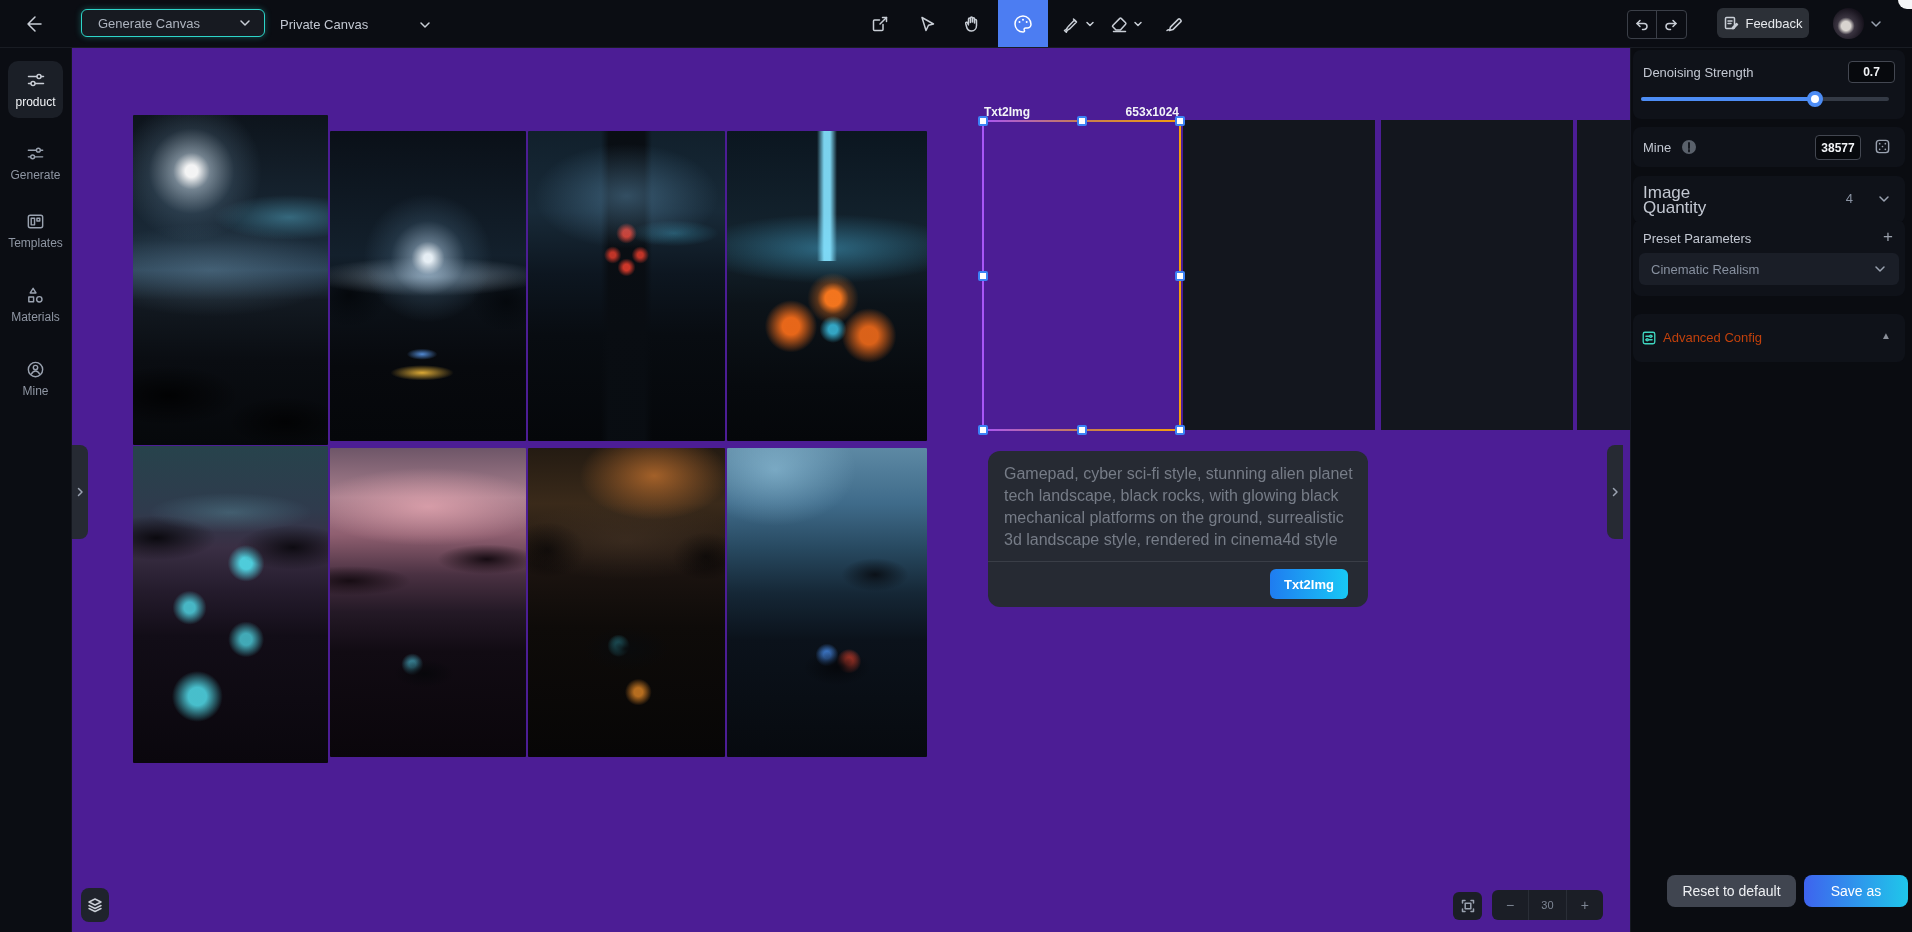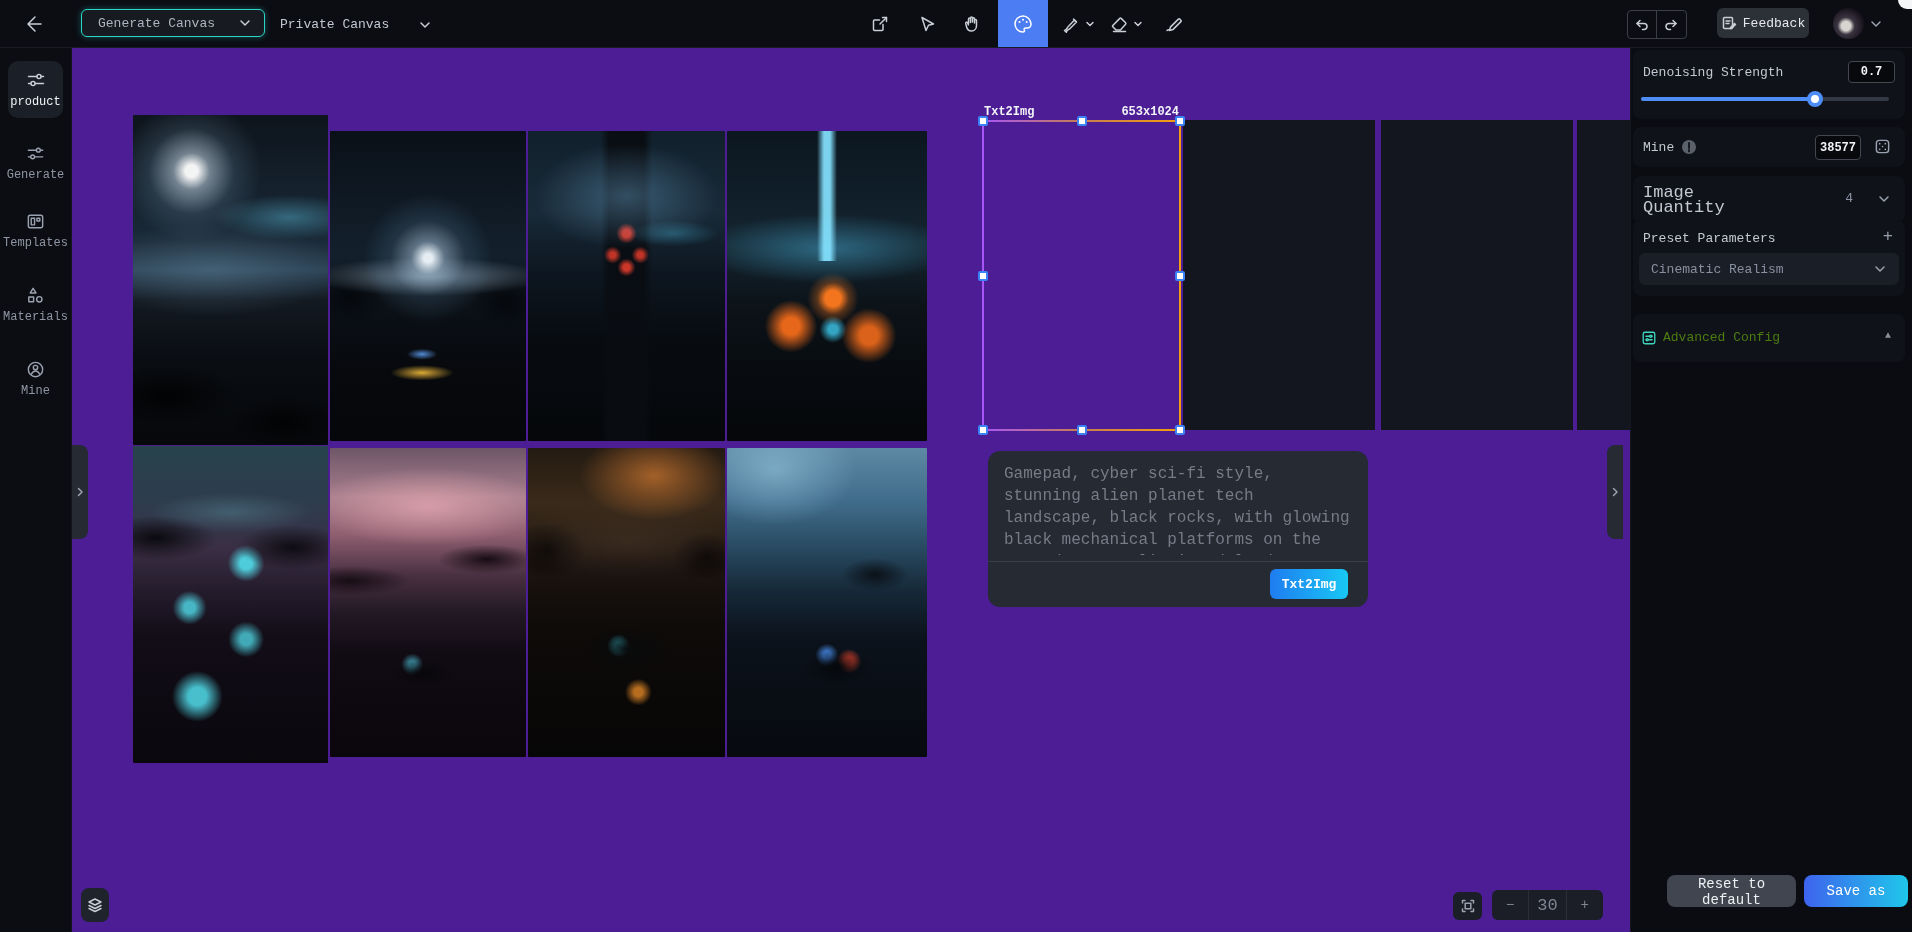--- a/index.html
+++ b/index.html
@@ -1,17 +1,17 @@
 <!DOCTYPE html>
 <html><head>
 <meta charset="utf-8">
 <style>
   html,body{margin:0;padding:0;background:#000;}
   .app{position:relative;width:1912px;height:932px;background:#080a0f;overflow:hidden;
-       font-family:Liberation Mono, monospace;color:#c9ced6;-webkit-font-smoothing:antialiased;}
+       font-family:Liberation Sans, sans-serif;color:#c9ced6;-webkit-font-smoothing:antialiased;}
   .ic{stroke:#c9ced6;fill:none;stroke-width:1.5;stroke-linecap:round;stroke-linejoin:round;}
   .ic-dim{stroke:#9aa2b0;}
   .ic-teal{stroke:#3ed6c0;}
   
   .topbar{position:absolute;left:0;top:0;width:1912px;height:47px;background:#0b0d13;border-bottom:1px solid #191c23;z-index:30;}
   .backbtn{position:absolute;left:20px;top:12px;width:26px;height:24px;display:flex;align-items:center;justify-content:center;cursor:pointer;}
   .projsel{position:absolute;left:81px;top:9px;width:184px;height:28px;background:#171a21;border:1px solid #2dd4c8;
            box-shadow:0 0 6px rgba(45,212,200,.35);border-radius:6px;display:flex;align-items:center;box-sizing:border-box;padding:0 12px 0 16px;}
   .projsel span{font-size:13px;color:#aeb4bf;flex:1;}
   .worksel{position:absolute;left:280px;top:12px;height:24px;display:flex;align-items:center;}
@@ -58,21 +58,21 @@
   .prompt{position:absolute;left:916px;top:403px;width:380px;height:156px;background:#262a33;border-radius:12px;z-index:7;}
   .prompt .ptext{position:absolute;left:16px;top:12px;width:350px;height:92px;font-size:16px;line-height:22px;color:#767c87;overflow:hidden;}
   .prompt .pdivider{position:absolute;left:0;top:110px;width:100%;border-top:1px solid #3a3e47;}
   .prompt .gen{position:absolute;right:20px;bottom:8px;width:78px;height:30px;border-radius:6px;border:none;cursor:pointer;
                background:linear-gradient(90deg,#1f7cf0,#18c8f5);color:#fff;font-weight:bold;font-size:13px;font-family:inherit;}
   
   .layersbtn{position:absolute;left:9px;top:840px;width:28px;height:34px;background:#1f232c;border-radius:8px;display:flex;align-items:center;justify-content:center;cursor:pointer;}
   .fitbtn{position:absolute;left:1381px;top:844px;width:29px;height:28px;background:#1b1e26;border-radius:6px;display:flex;align-items:center;justify-content:center;cursor:pointer;}
   .zoomgrp{position:absolute;left:1420px;top:842px;width:111px;height:30px;background:#1b1e26;border-radius:6px;display:flex;}
   .zoomgrp .zc{flex:1;display:flex;align-items:center;justify-content:center;font-size:14px;color:#7e8694;cursor:pointer;}
-  .zoomgrp .zv{border-left:1px solid #2a2e37;border-right:1px solid #2a2e37;cursor:default;font-size:17px;}
+  .zoomgrp .zv{border-left:1px solid #2a2e37;border-right:1px solid #2a2e37;cursor:default;font-size:11px;}
   
   .panel{position:absolute;left:1630px;top:40px;width:282px;height:892px;background:#0a0c11;border-left:1px solid #161922;z-index:25;}
   .card{position:absolute;left:2px;width:272px;background:#0f1219;border-radius:8px;box-sizing:border-box;}
   .card .title{font-size:13px;color:#c3c8d2;}
   .valbox{position:absolute;background:#07090d;border:1px solid #434751;border-radius:4px;color:#f2f4f7;
           font-size:12px;font-weight:bold;display:flex;align-items:center;justify-content:center;}
   .slider{position:absolute;left:8px;top:43px;width:248px;height:12px;cursor:pointer;}
   .slider .track{position:absolute;left:0;top:4px;width:100%;height:4px;border-radius:2px;background:#343a45;}
   .slider .fill{position:absolute;left:0;top:4px;width:70%;height:4px;border-radius:2px;background:#4d8df5;}
   .slider .knob{position:absolute;left:calc(70% - 8px);top:-2px;width:16px;height:16px;border-radius:50%;background:#fff;border:4px solid #4d8df5;box-sizing:border-box;}
@@ -349,21 +349,21 @@
       </div>
     </div>
 
     <div class="card" style="top:274px;height:48px;">
       <svg class="ic ic-teal" width="16" height="16" viewBox="0 0 18 18" style="position:absolute;left:8px;top:16px;">
           <rect x="2.5" y="2.5" width="13" height="13" rx="2"></rect>
           <path d="M5.5 7h7M5.5 11h7"></path>
           <circle cx="11" cy="7" r="1.2" fill="#0f1219"></circle>
           <circle cx="7" cy="11" r="1.2" fill="#0f1219"></circle>
         </svg>
-      <span style="position:absolute;left:30px;top:16px;font-size:13px;color:#4d7c0f;">Advanced Config</span>
+      <span style="position:absolute;left:30px;top:16px;font-size:13px;color:#c2410c;">Advanced Config</span>
       <span style="position:absolute;right:14px;top:16px;font-size:10px;color:#8a8f99;cursor:pointer;">▲</span>
     </div>
 
     <button class="pfoot-reset">Reset to default</button>
     <button class="pfoot-save">Save as</button>
   </aside>
 
 </div>
 
 </body></html>

